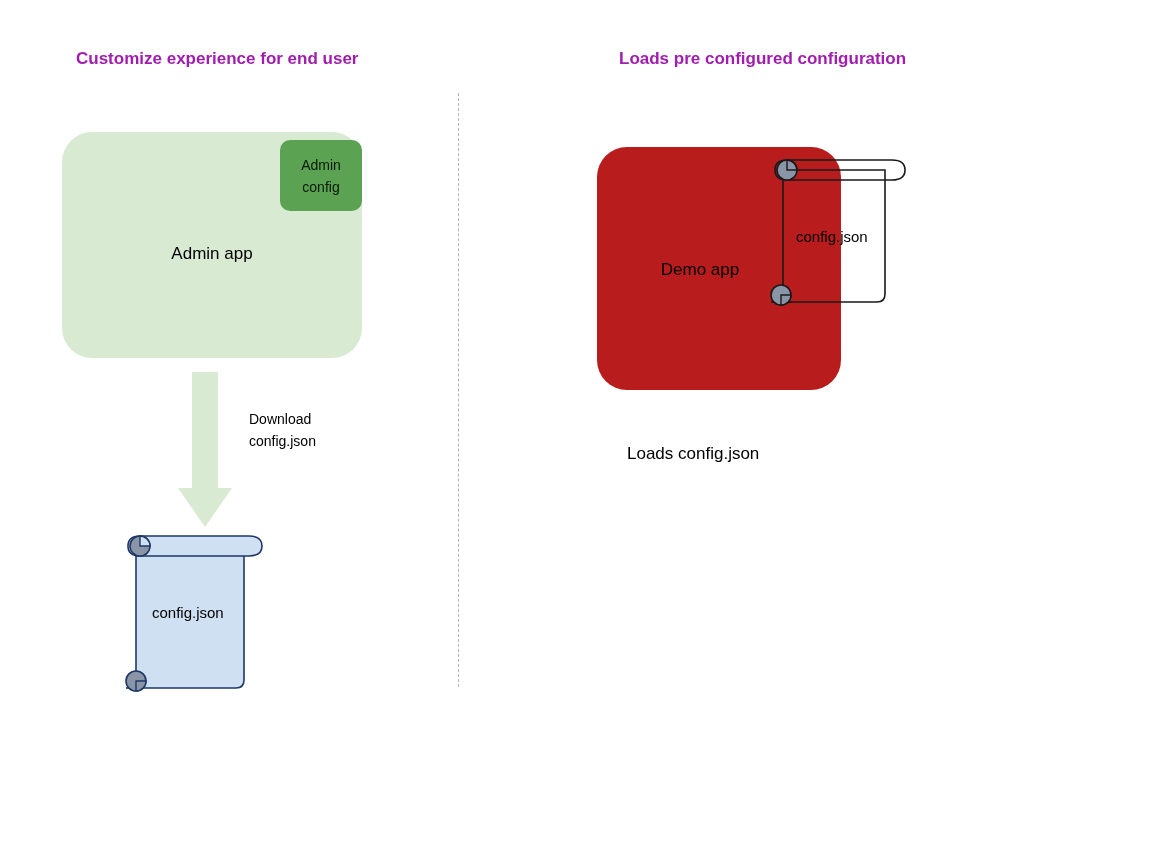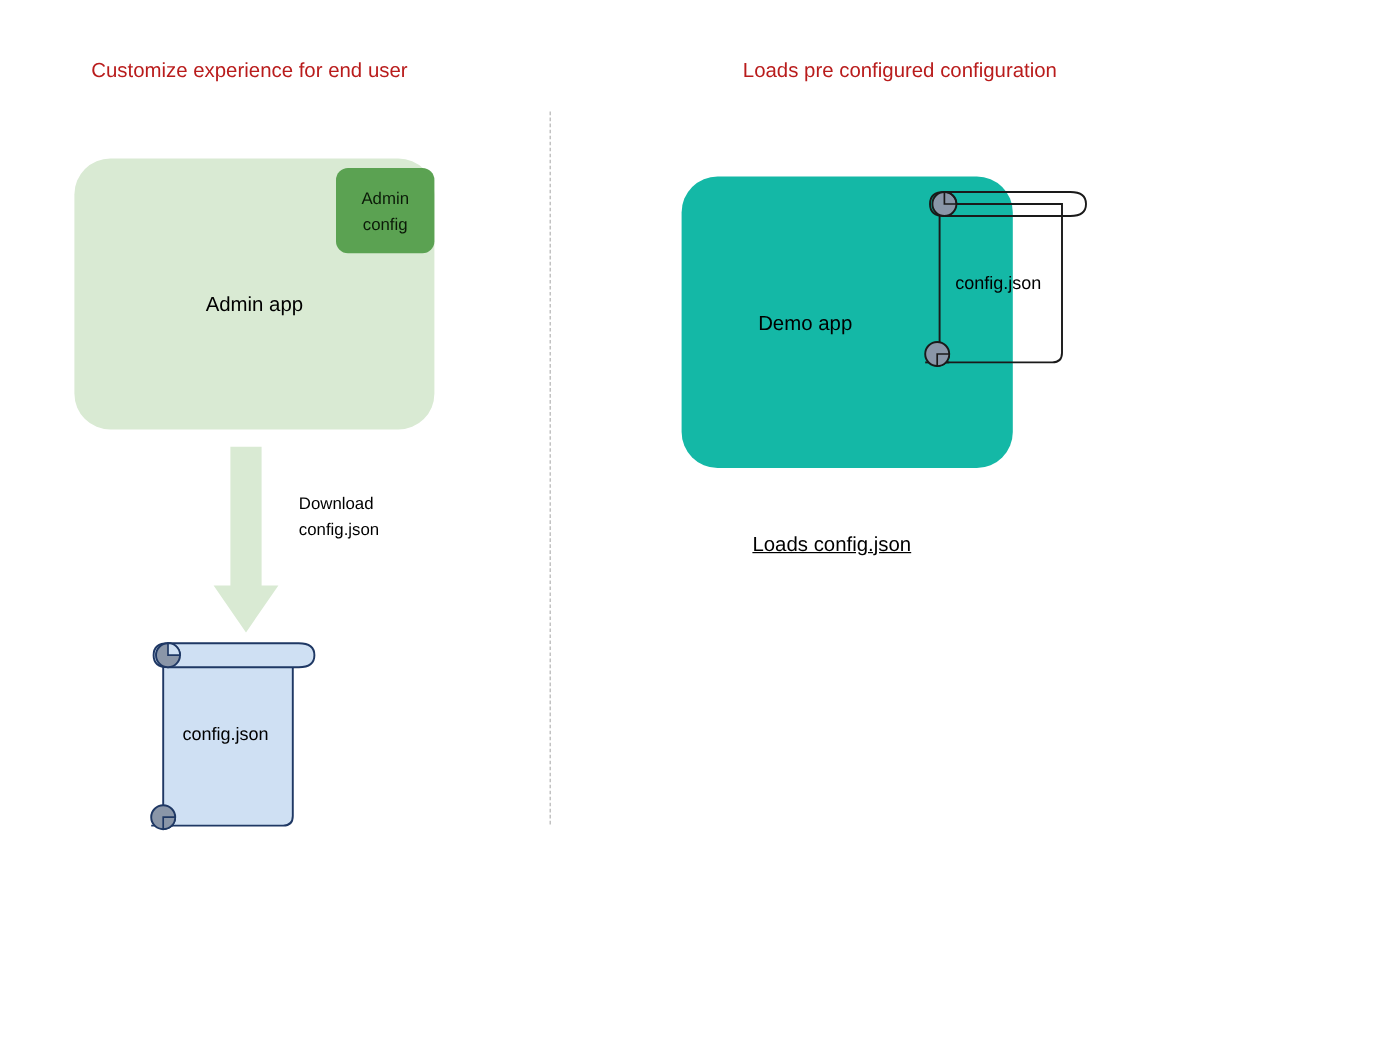--- a/index.html
+++ b/index.html
@@ -20,22 +20,23 @@
     left: 0; top: 0;
     width: 1152px;
     height: 864px;
   }
   .abs { position: absolute; }
 
   
   .section-title {
     font-size: 17px;
     line-height: 20px;
-    color: #b91c1c;
-    white-space: nowrap;
+    color: #a21caf;
+    white-space: nowrap;
+    font-weight: bold;
   }
   #title-left  { left: 76px;  top: 49px; }
   #title-right { left: 619px; top: 49px; }
 
   
   .divider {
     left: 458px;
     top: 93px;
     width: 0px;
     height: 594px;
@@ -46,23 +47,23 @@
   
   .app-box {
     border-radius: 30px;
   }
   #admin-app {
     left: 62px; top: 132px;
     width: 300px; height: 226px;
     background: #d9ead3;
   }
   #demo-app {
-    left: 568px; top: 147px;
-    width: 276px; height: 243px;
-    background: #14b8a6;
+    left: 597px; top: 147px;
+    width: 244px; height: 243px;
+    background: #b91c1c;
   }
   .app-label {
     position: absolute;
     font-size: 17px;
     line-height: 20px;
     white-space: nowrap;
     color: #000;
   }
   #admin-app-label {
     left: 0; right: 0;
@@ -121,21 +122,20 @@
   }
   #doc-left-label  { left: 152px; top: 604px; }
   #doc-right-label { left: 796px; top: 228px; }
 
   
   #loads-caption {
     left: 627px; top: 444px;
     font-size: 17px;
     line-height: 20px;
     white-space: nowrap;
-    text-decoration: underline;
   }
 </style>
 </head>
 <body>
 
 <div class="canvas">
 
   <div class="abs section-title" id="title-left">Customize experience for end user</div>
 
   <div class="abs section-title" id="title-right">Loads pre configured configuration</div>

